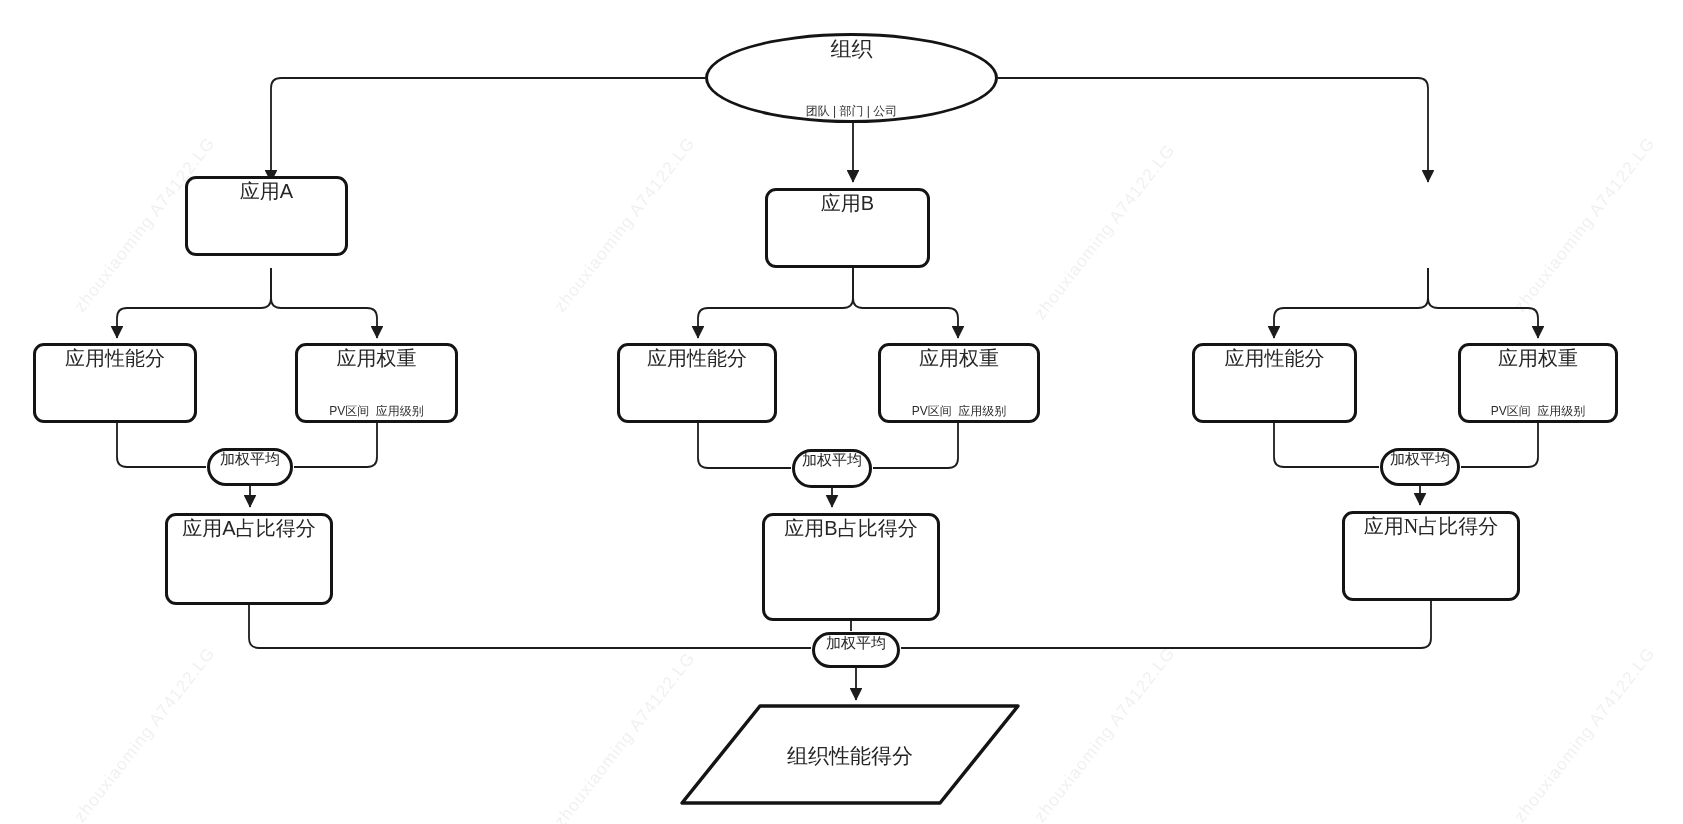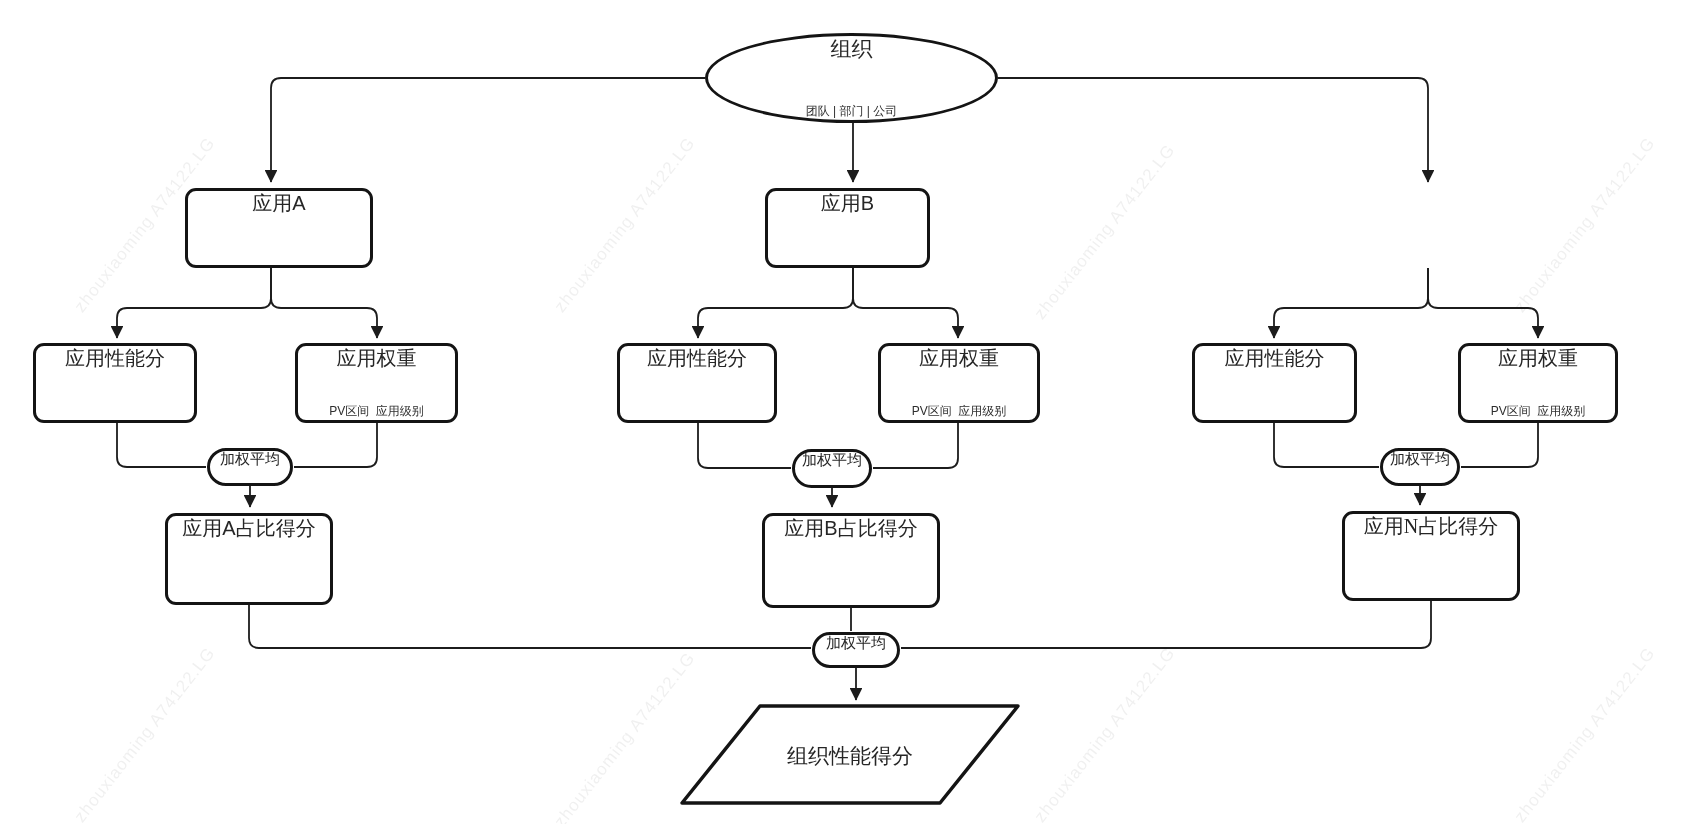--- a/index.html
+++ b/index.html
@@ -116,21 +116,21 @@
     <path class="edge" d="M856,668 V700" marker-end="url(#arrow)"></path>
 
     <path class="thick" d="M760,706 L1018,706 L940,803 L682,803 Z"></path>
   </svg>
 
   <div class="node ellipse" style="left:705px; top:33px; width:293px; height:90px;">
     <div class="label-lg">组织</div>
     <div class="label-sm">团队 | 部门 | 公司</div>
   </div>
 
-  <div class="node rect label-md" style="left:185px; top:188px; width:188px; height:80px;">应用A</div>
+  <div class="node rect label-md" style="left:185px; top:176px; width:163px; height:80px;">应用A</div>
   <div class="node rect label-md" style="left:765px; top:188px; width:165px; height:80px;">应用B</div>
 
   <div class="node rect label-md" style="left:33px; top:343px; width:164px; height:80px;">应用性能分</div>
   <div class="node rect" style="left:295px; top:343px; width:163px; height:80px;">
     <div class="label-md">应用权重</div>
     <div class="label-sm">PV区间  应用级别</div>
   </div>
 
   <div class="node rect label-md" style="left:617px; top:343px; width:160px; height:80px;">应用性能分</div>
   <div class="node rect" style="left:878px; top:343px; width:162px; height:80px;">
@@ -142,20 +142,20 @@
   <div class="node rect" style="left:1458px; top:343px; width:160px; height:80px;">
     <div class="label-md">应用权重</div>
     <div class="label-sm">PV区间  应用级别</div>
   </div>
 
   <div class="node stadium label-op" style="left:207px; top:448px; width:86px; height:38px;">加权平均</div>
   <div class="node stadium label-op" style="left:792px; top:449px; width:80px; height:39px;">加权平均</div>
   <div class="node stadium label-op" style="left:1380px; top:448px; width:80px; height:38px;">加权平均</div>
 
   <div class="node rect label-md" style="left:165px; top:513px; width:168px; height:92px;">应用A占比得分</div>
-  <div class="node rect label-md" style="left:762px; top:513px; width:178px; height:95px;">应用B占比得分</div>
+  <div class="node rect label-md" style="left:762px; top:513px; width:178px; height:108px;">应用B占比得分</div>
   <div class="node rect label-md" style="left:1342px; top:511px; width:178px; height:90px;font-family:Liberation Serif, serif;">应用N占比得分</div>
 
   <div class="node stadium label-op" style="left:812px; top:632px; width:88px; height:36px;">加权平均</div>
 
   <div class="overlay-text" style="left:750px; top:742px; width:200px;">组织性能得分</div>
 
 </div>
 
 </body></html>

